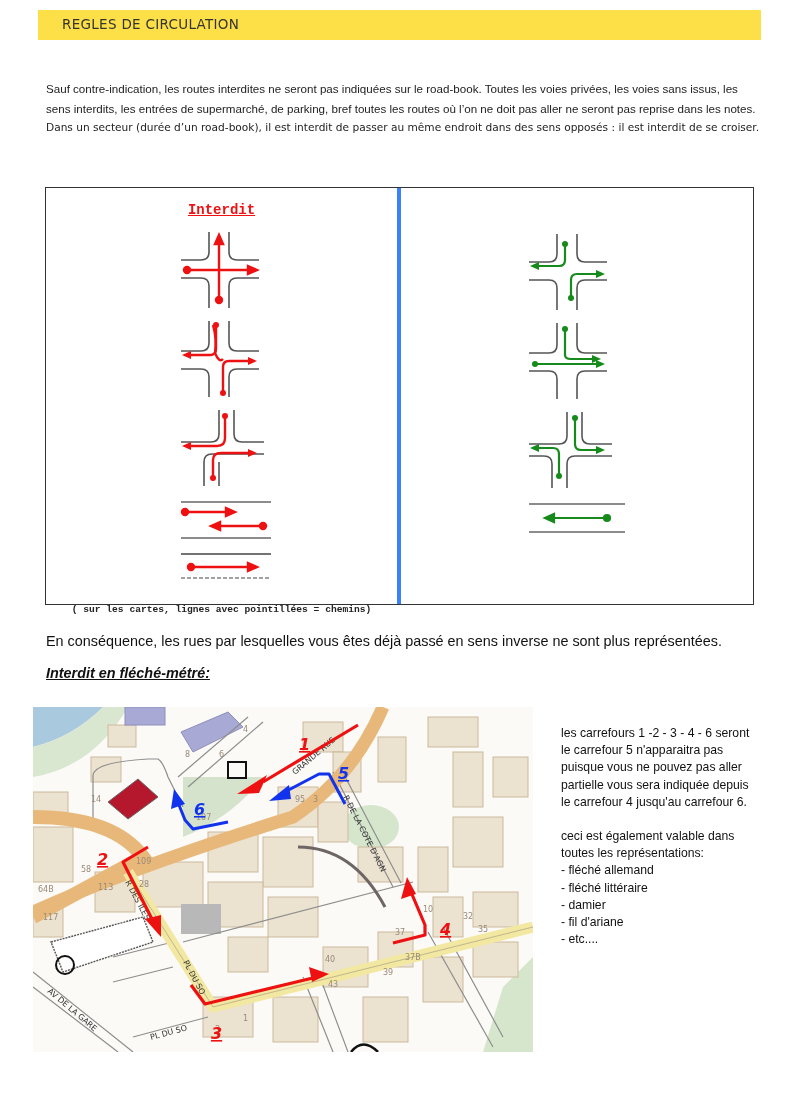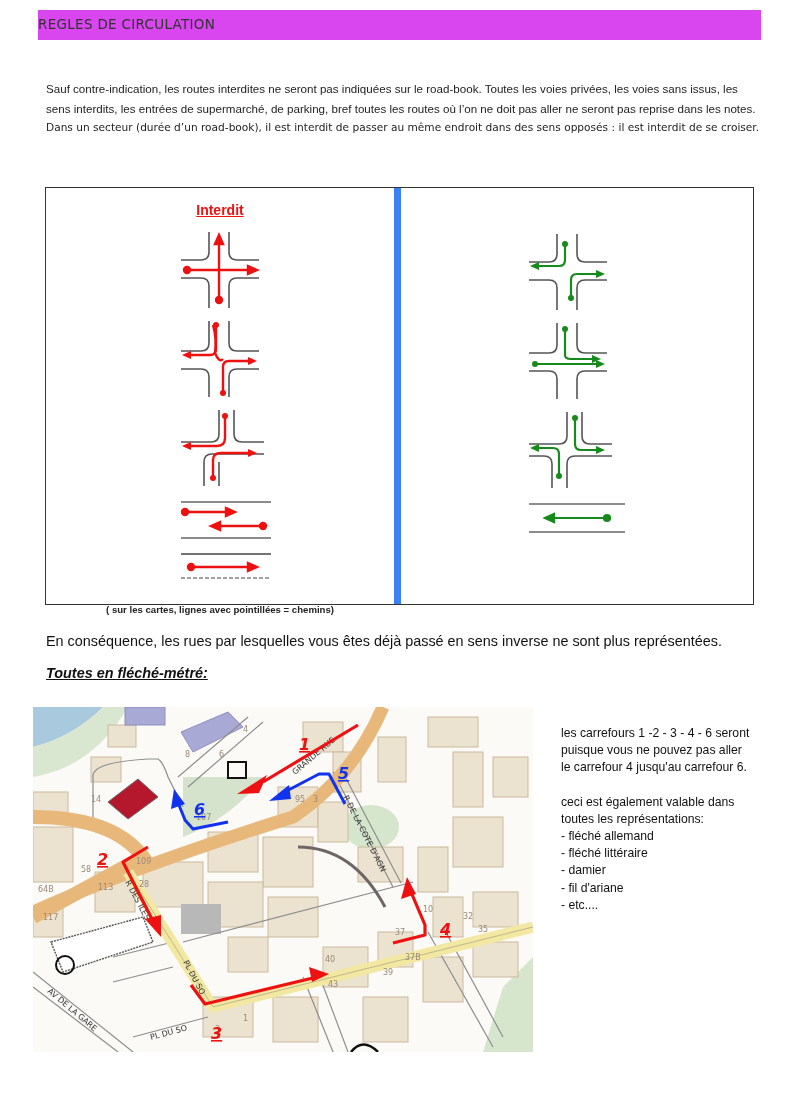--- a/index.html
+++ b/index.html
@@ -1,38 +1,38 @@
 <!DOCTYPE html>
 <html><head>
   <meta charset="utf-8">
   <style>
     * { box-sizing: border-box; margin: 0; padding: 0; }
     html, body { width: 794px; height: 1096px; background: #ffffff; overflow: hidden; }
     body { position: relative; font-family: "Liberation Sans", "DejaVu Sans", sans-serif; color: #1a1a1a; }
 
     .section-header {
       position: absolute; left: 38px; top: 10px; width: 723px; height: 30px;
-      background: #d946ef; padding: 6px 0 0 0;
+      background: #fde047; padding: 6px 0 0 24px;
       font-size: 13.5px; letter-spacing: 0.3px; color: #333;
       font-family: "DejaVu Sans", sans-serif;
     }
 
     .intro {
       position: absolute; left: 46px; top: 79px; width: 715px;
       font-size: 11.6px; line-height: 20px; color: #222;
     }
     .intro p { margin: 0; }
     .intro p.line2 { line-height: 17px; margin-top: 0; font-family: "DejaVu Sans", sans-serif; font-size: 10.6px; }
 
     .rules-table {
       position: absolute; left: 45px; top: 187px; width: 709px; height: 418px;
       border: 1px solid #333; display: flex;
     }
     .rules-col { position: relative; height: 100%; }
-    .rules-col.left { width: 355px; border-right: 7px solid #3b82f6; }
+    .rules-col.left { width: 355px; border-right: 4px solid #3b82f6; font-family: Liberation Mono, monospace; }
     .rules-col.right { flex: 1; }
     .col-title {
       position: absolute; top: 14px; width: 100%; text-align: center;
       font-size: 14px; font-weight: bold; text-decoration: underline;
     }
     .col-title.red { color: #ee1111; }
     .col-title.green { color: #168a1a; }
     .diagram { position: absolute; }
     .footnote {
       position: absolute; left: 0; width: 100%; top: 416px; text-align: center;
@@ -223,21 +223,21 @@
       <g stroke="#168a1a" stroke-width="2.2" fill="#168a1a">
         <line x1="26" y1="18" x2="80" y2="18"></line>
           <circle cx="80" cy="18" r="3"></circle>
           <polygon points="18,18 27,14 27,22"></polygon>
       </g>
     </svg>
   </div>
 </div>
 
 <div class="consequence">En conséquence, les rues par lesquelles vous êtes déjà passé en sens inverse ne sont plus représentées.</div>
-<div class="example-title">Toutes en fléché-métré:</div>
+<div class="example-title">Interdit en fléché-métré:</div>
 
 <div class="map">
   <svg width="500" height="345" viewBox="0 0 500 345">
 
     <path d="M0 0 H70 Q40 30 0 40 Z" fill="#a9c9df"></path>
     <path d="M0 40 Q40 30 70 0 H95 Q60 60 0 70 Z" fill="#d9e6d0"></path>
     <path d="M150 70 H230 Q200 110 150 130 Z" fill="#d5e3cc"></path>
     <ellipse cx="338" cy="120" rx="28" ry="22" fill="#d5e6cc"></ellipse>
     <path d="M470 280 Q490 260 500 250 V345 H450 Z" fill="#d5e6cc"></path>
 
@@ -376,21 +376,23 @@
       <text x="178" y="332" fill="#ee1111" text-decoration="underline">3</text>
       <text x="407" y="228" fill="#ee1111" text-decoration="underline">4</text>
       <text x="305" y="72" fill="#1133ee" text-decoration="underline">5</text>
       <text x="161" y="108" fill="#1133ee" text-decoration="underline">6</text>
     </g>
   </svg>
 </div>
 
 <div class="side-text">
   <p>les carrefours 1 -2 - 3 - 4 - 6 seront</p>
+  <p>le carrefour 5 n'apparaitra pas</p>
   <p>puisque vous ne pouvez pas aller</p>
+  <p>partielle vous sera indiquée depuis</p>
   <p>le carrefour 4 jusqu'au carrefour 6.</p>
   <div class="spacer"></div>
   <p>ceci est également valable dans</p>
   <p>toutes les représentations:</p>
   <p>- fléché allemand</p>
   <p>- fléché littéraire</p>
   <p>- damier</p>
   <p>- fil d'ariane</p>
   <p>- etc....</p>
 </div>

